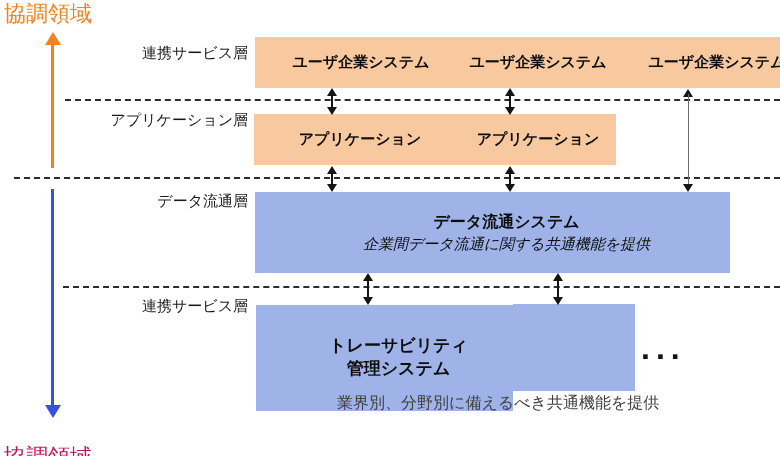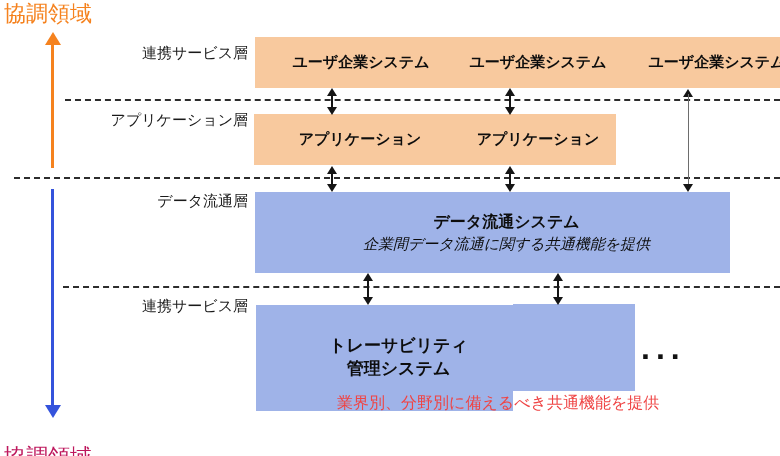--- a/index.html
+++ b/index.html
@@ -41,21 +41,21 @@
 
   
   .varrow { position:absolute; width:10px; }
   .varrow .vl { position:absolute; left:4px; top:5px; bottom:5px; width:2px; background:#151515; }
   .varrow .ht { position:absolute; left:0; top:0; width:0; height:0; border-left:5px solid transparent; border-right:5px solid transparent; border-bottom:8px solid #151515; }
   .varrow .hb { position:absolute; left:0; bottom:0; width:0; height:0; border-left:5px solid transparent; border-right:5px solid transparent; border-top:8px solid #151515; }
   .varrow.gray .vl { background:#6d6d6d; width:1px; left:4.5px; }
 
   
   .dots { position:absolute; left:641px; top:332px; font-size:32px; font-weight:900; letter-spacing:6px; color:#111; line-height:1; }
-  .caption { position:absolute; left:337px; top:393px; font-size:16px; color:#ef4444; white-space:nowrap; z-index:5; }
+  .caption { position:absolute; left:337px; top:393px; font-size:16px; color:#404040; white-space:nowrap; z-index:5; }
 </style>
 </head>
 <body>
 
 <div class="canvas">
 
   <div class="region-label region-top">協調領域</div>
   <div class="region-label region-bottom">協調領域</div>
 
   <div class="axis axis-up">

